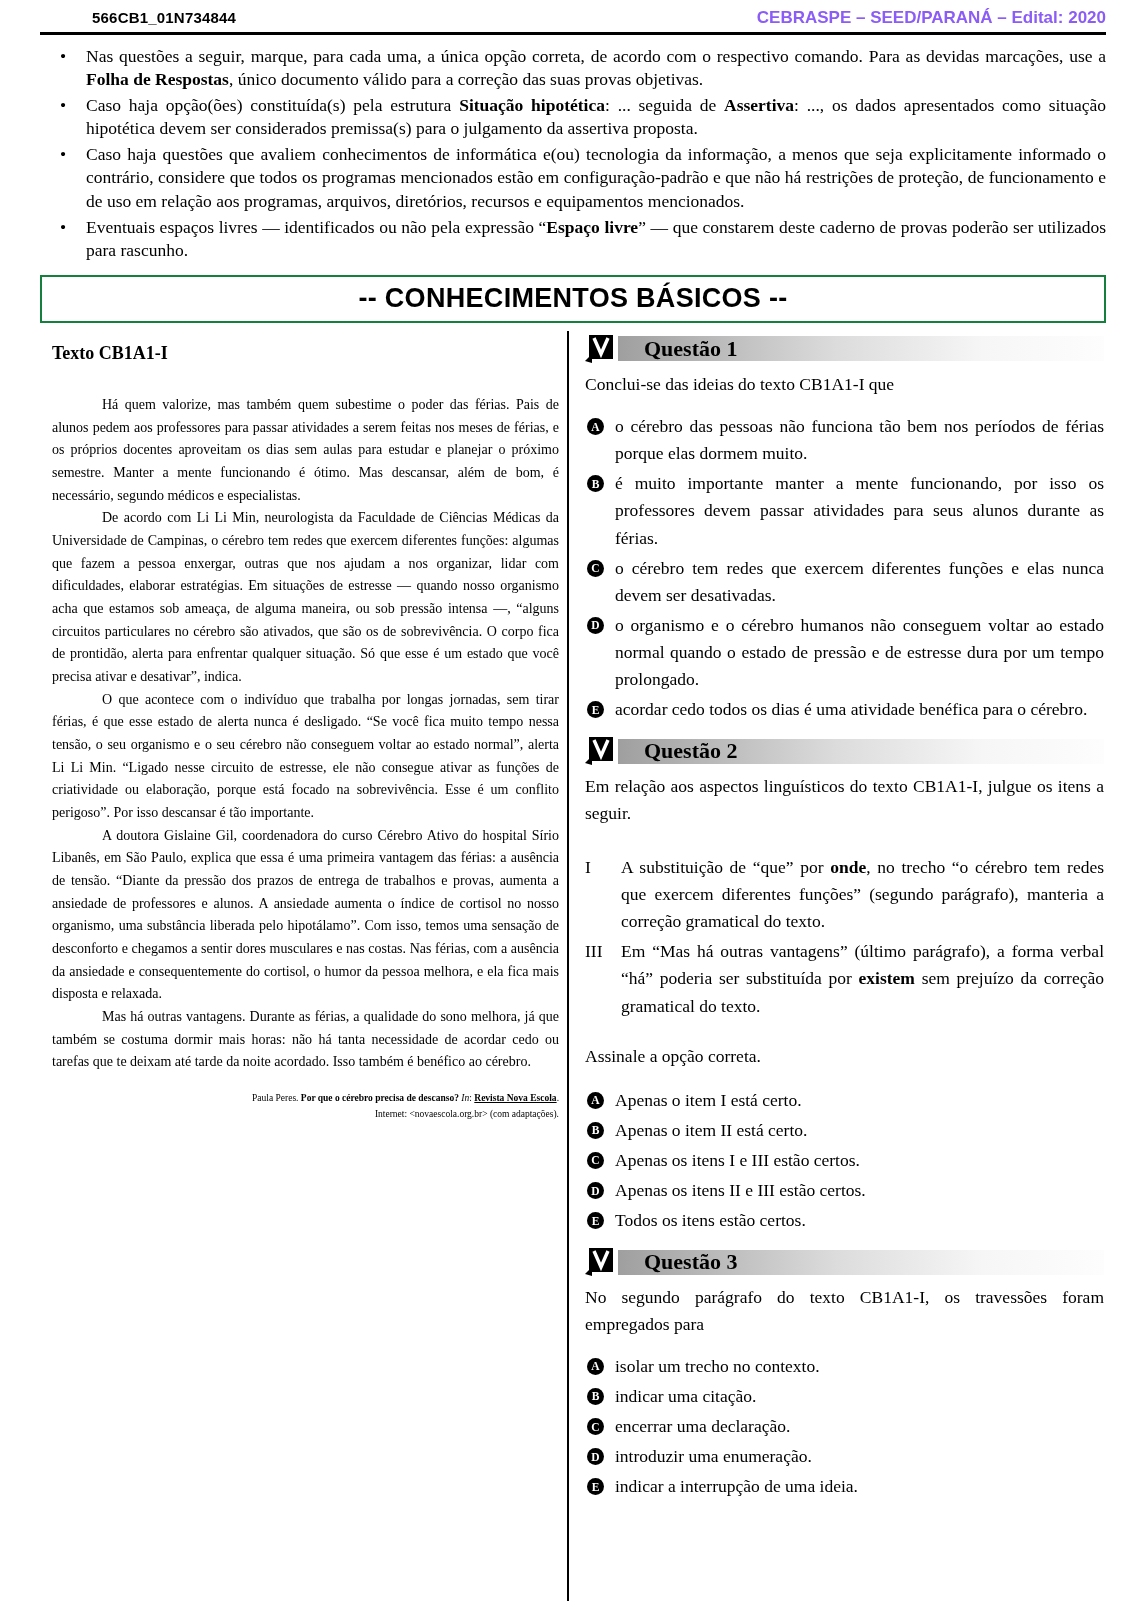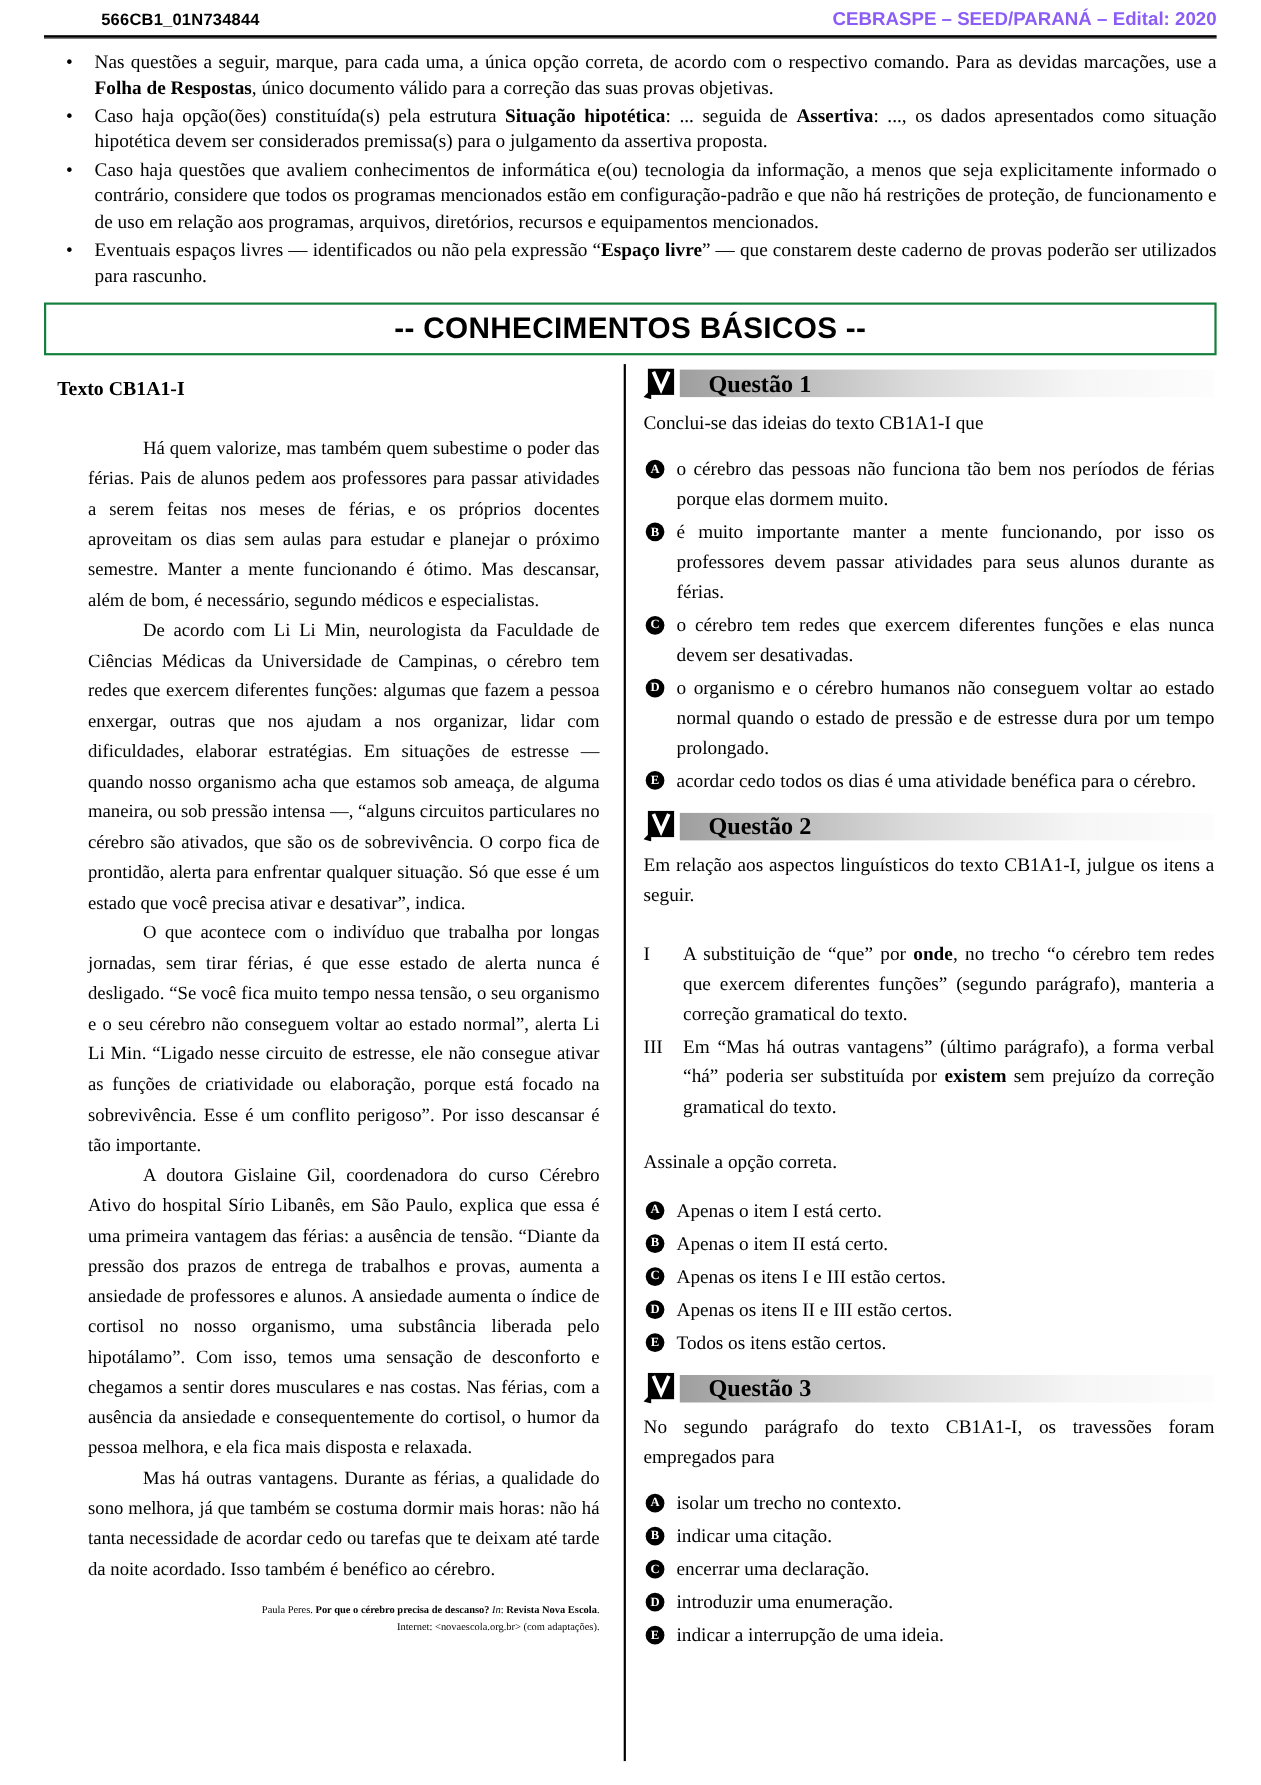--- a/index.html
+++ b/index.html
@@ -26,27 +26,27 @@
   .instructions li { position:relative; padding-left:46px; text-align:justify; margin-bottom:3px; }
   .instructions li::before { content:"•"; position:absolute; left:20px; top:0; }
 
   
   .section-box { border:2px solid #15803d; margin:13px 0 8px 0; padding:6px 0 7px;
     text-align:center; font-family:Liberation Sans, sans-serif;
     font-weight:bold; font-size:27px; letter-spacing:.3px; }
 
   
   .columns { display:flex; align-items:stretch; min-height:1270px; }
-  .col-left  { width:527px; padding:4px 22px 0 12px; }
+  .col-left  { width:527px; padding:4px 8px 0 12px; }
   .divider   { width:2px; background:#000; flex:0 0 2px; }
   .col-right { flex:1; padding:2px 2px 0 16px; }
 
   
   .text-label { font-weight:bold; font-size:18px; margin:8px 0 30px 0; }
-  .para { font-size:17px; line-height:1.62; text-align:justify; text-indent:50px;margin-left:28px; }
+  .para { font-size:14px; line-height:1.62; text-align:justify; text-indent:50px; }
   .citation { margin-top:16px; text-align:right; font-size:9.5px; line-height:1.7; }
 
   
   .qheader { display:flex; align-items:center; height:28px; margin:2px 0 8px 0; }
   .qicon { width:28px; height:28px; flex:0 0 28px; }
   .qbar { flex:1; height:25px; margin-left:5px;
     background:linear-gradient(to right,#9f9f9f,#dcdcdc 45%,#f6f6f6 75%,#fdfdfd);
     display:flex; align-items:center; }
   .qlabel { font-weight:bold; font-size:22px; padding-left:26px; }
 
@@ -90,21 +90,21 @@
   <div class="columns">
 
     <div class="col-left">
       <div class="text-label">Texto CB1A1-I</div>
       <div class="para">Há quem valorize, mas também quem subestime o poder das férias. Pais de alunos pedem aos professores para passar atividades a serem feitas nos meses de férias, e os próprios docentes aproveitam os dias sem aulas para estudar e planejar o próximo semestre. Manter a mente funcionando é ótimo. Mas descansar, além de bom, é necessário, segundo médicos e especialistas.</div>
       <div class="para">De acordo com Li Li Min, neurologista da Faculdade de Ciências Médicas da Universidade de Campinas, o cérebro tem redes que exercem diferentes funções: algumas que fazem a pessoa enxergar, outras que nos ajudam a nos organizar, lidar com dificuldades, elaborar estratégias. Em situações de estresse — quando nosso organismo acha que estamos sob ameaça, de alguma maneira, ou sob pressão intensa —, “alguns circuitos particulares no cérebro são ativados, que são os de sobrevivência. O corpo fica de prontidão, alerta para enfrentar qualquer situação. Só que esse é um estado que você precisa ativar e desativar”, indica.</div>
       <div class="para">O que acontece com o indivíduo que trabalha por longas jornadas, sem tirar férias, é que esse estado de alerta nunca é desligado. “Se você fica muito tempo nessa tensão, o seu organismo e o seu cérebro não conseguem voltar ao estado normal”, alerta Li Li Min. “Ligado nesse circuito de estresse, ele não consegue ativar as funções de criatividade ou elaboração, porque está focado na sobrevivência. Esse é um conflito perigoso”. Por isso descansar é tão importante.</div>
       <div class="para">A doutora Gislaine Gil, coordenadora do curso Cérebro Ativo do hospital Sírio Libanês, em São Paulo, explica que essa é uma primeira vantagem das férias: a ausência de tensão. “Diante da pressão dos prazos de entrega de trabalhos e provas, aumenta a ansiedade de professores e alunos. A ansiedade aumenta o índice de cortisol no nosso organismo, uma substância liberada pelo hipotálamo”. Com isso, temos uma sensação de desconforto e chegamos a sentir dores musculares e nas costas. Nas férias, com a ausência da ansiedade e consequentemente do cortisol, o humor da pessoa melhora, e ela fica mais disposta e relaxada.</div>
       <div class="para">Mas há outras vantagens. Durante as férias, a qualidade do sono melhora, já que também se costuma dormir mais horas: não há tanta necessidade de acordar cedo ou tarefas que te deixam até tarde da noite acordado. Isso também é benéfico ao cérebro.</div>
       <div class="citation">
-        <div><span>Paula Peres. </span><span style="font-weight: bold;">Por que o cérebro precisa de descanso? </span><span style="font-style: italic;">In</span><span>: </span><span style="font-weight: bold;">Revista Nova Escola</span><span>.</span></div>
+        <div><span>Paula Peres. </span><span style="font-weight: bold;">Por que o cérebro precisa de descanso? </span><span style="font-style: italic;">In</span><span>: </span><span style="font-weight: bold; text-decoration: underline;">Revista Nova Escola</span><span>.</span></div>
         <div>Internet: &lt;novaescola.org.br&gt; (com adaptações).</div>
       </div>
     </div>
 
     <div class="divider"></div>
 
     <div class="col-right">
 
       <div class="question">
         <div class="qheader">

